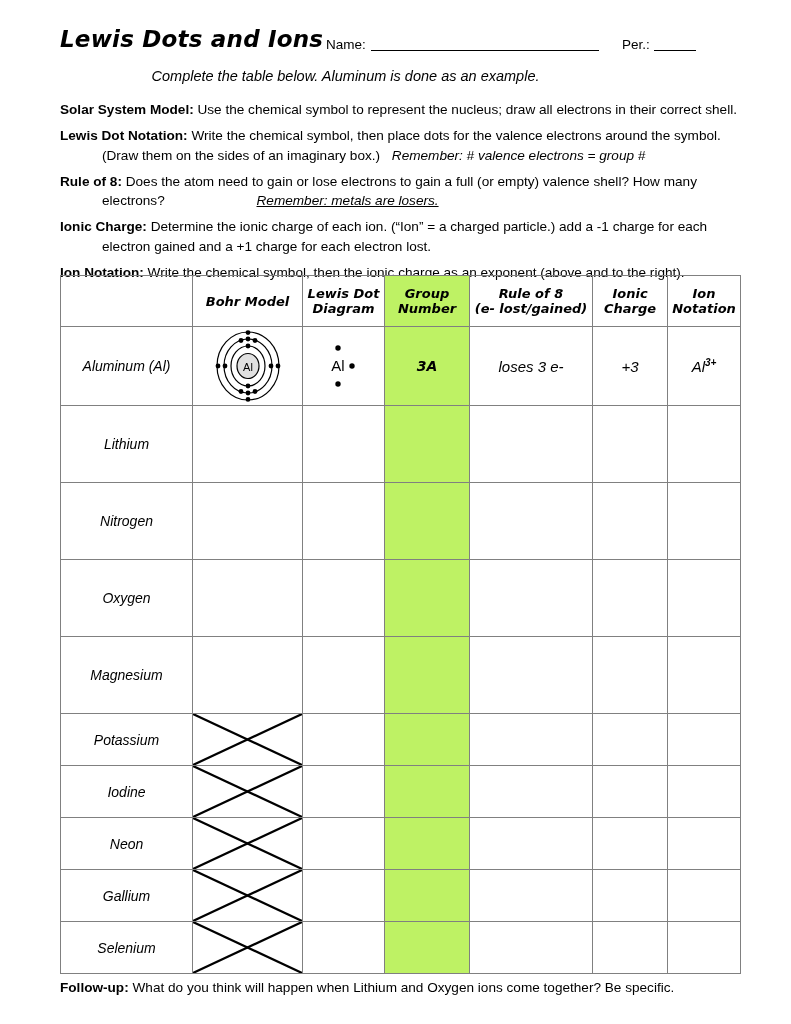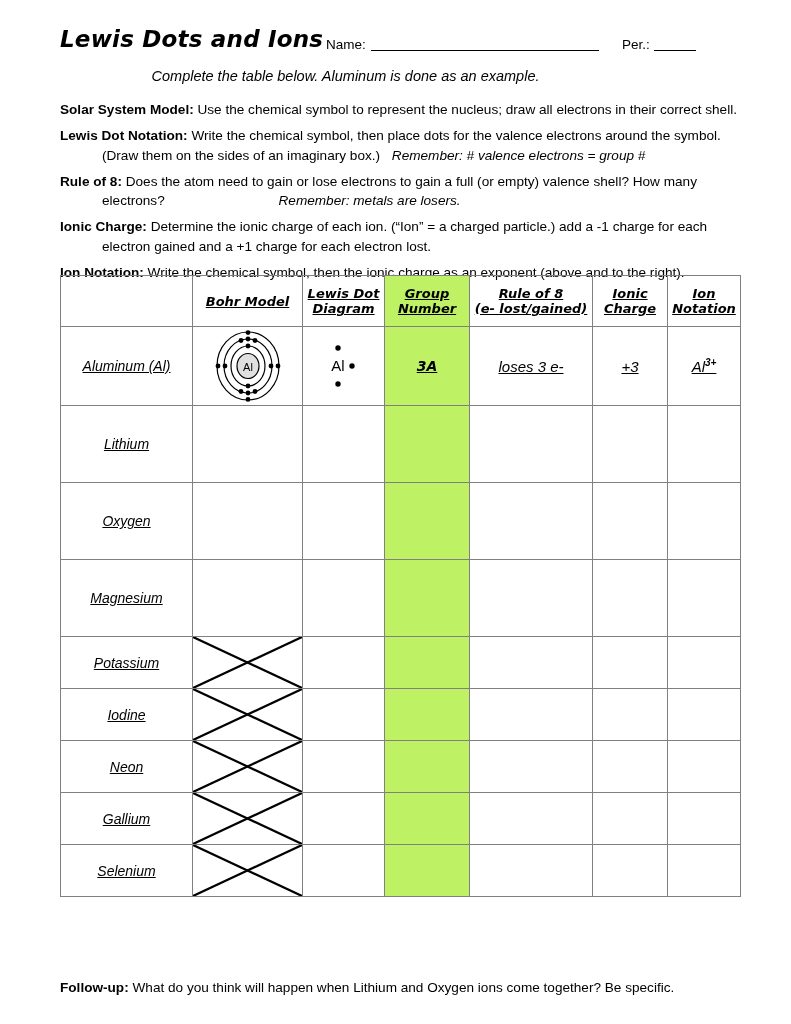--- a/index.html
+++ b/index.html
@@ -100,33 +100,33 @@
   .ins-head {
     font-weight: bold;
   }
   .ins-indent {
     display: block;
     padding-left: 42px;
   }
   .ital { font-style: italic; }
   .remember-right {
     display: inline-block;
-    margin-left: 110px;
-    font-style: italic;
+    margin-left: 88px;
+    font-style: italic;
+    text-decoration: underline;
   }
 
   
   .tbl {
     position: absolute;
     left: 60px;
     top: 275px;
     width: 680px;
     border-collapse: collapse;
     table-layout: fixed;
-    text-decoration: underline;
   }
   .tbl td, .tbl th {
     border: 1px solid #808080;
     padding: 0;
     vertical-align: middle;
     text-align: center;
   }
   .tbl th {
     font-size: 13px;
     font-weight: bold;
@@ -363,20 +363,29 @@
       <tr class="row-tall">
         <td class="el-name">Lithium</td>
         <td></td>
         <td></td>
         <td class="shaded"></td>
         <td></td>
         <td></td>
         <td></td>
       </tr>
 
+      <tr class="row-tall">
+        <td class="el-name">Nitrogen</td>
+        <td></td>
+        <td></td>
+        <td class="shaded"></td>
+        <td></td>
+        <td></td>
+        <td></td>
+      </tr>
 
       <tr class="row-tall">
         <td class="el-name">Oxygen</td>
         <td></td>
         <td></td>
         <td class="shaded"></td>
         <td></td>
         <td></td>
         <td></td>
       </tr>

